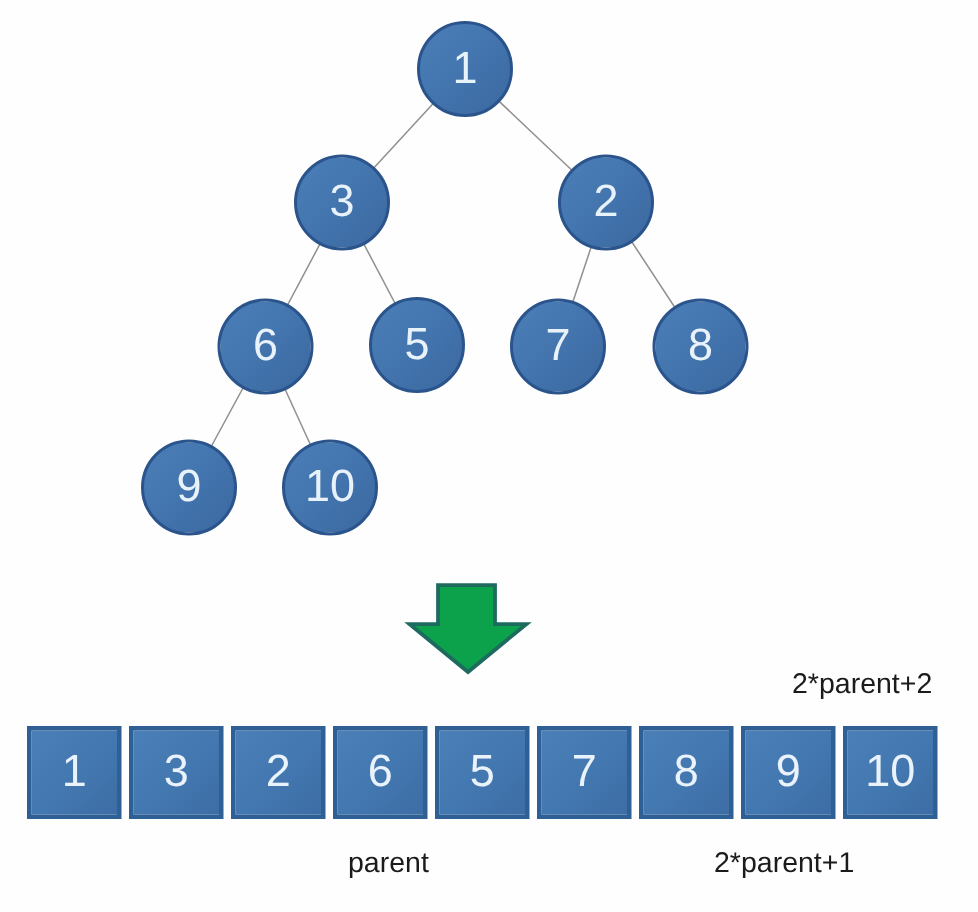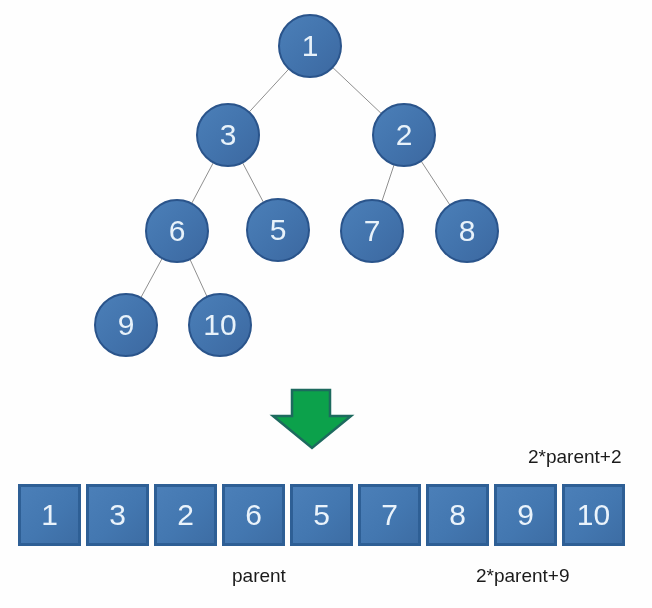--- a/index.html
+++ b/index.html
@@ -123,15 +123,15 @@
     <div class="array-cell">6</div>
     <div class="array-cell">5</div>
     <div class="array-cell">7</div>
     <div class="array-cell">8</div>
     <div class="array-cell">9</div>
     <div class="array-cell">10</div>
   </div>
 
   <div class="diagram-label label-top-right">2*parent+2</div>
   <div class="diagram-label label-parent">parent</div>
-  <div class="diagram-label label-bottom-right">2*parent+9</div>
+  <div class="diagram-label label-bottom-right">2*parent+1</div>
 
 </div>
 
 </body></html>

